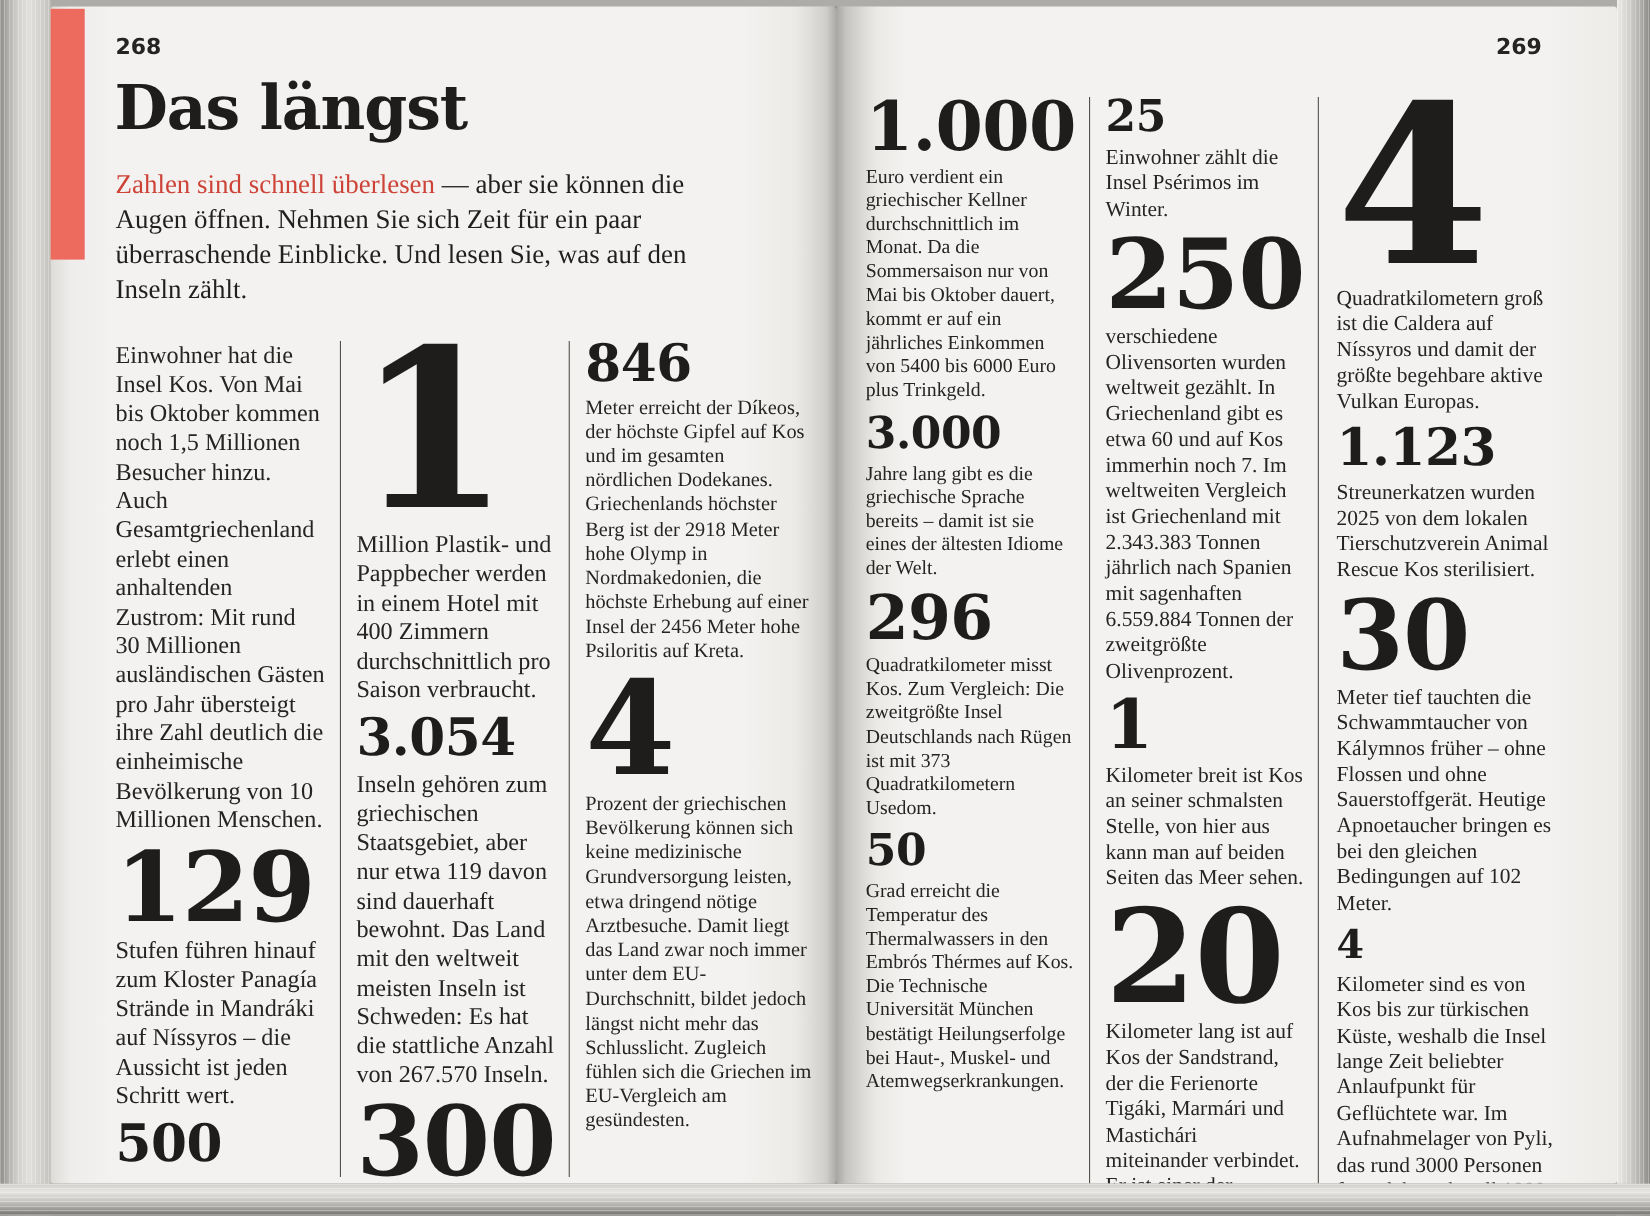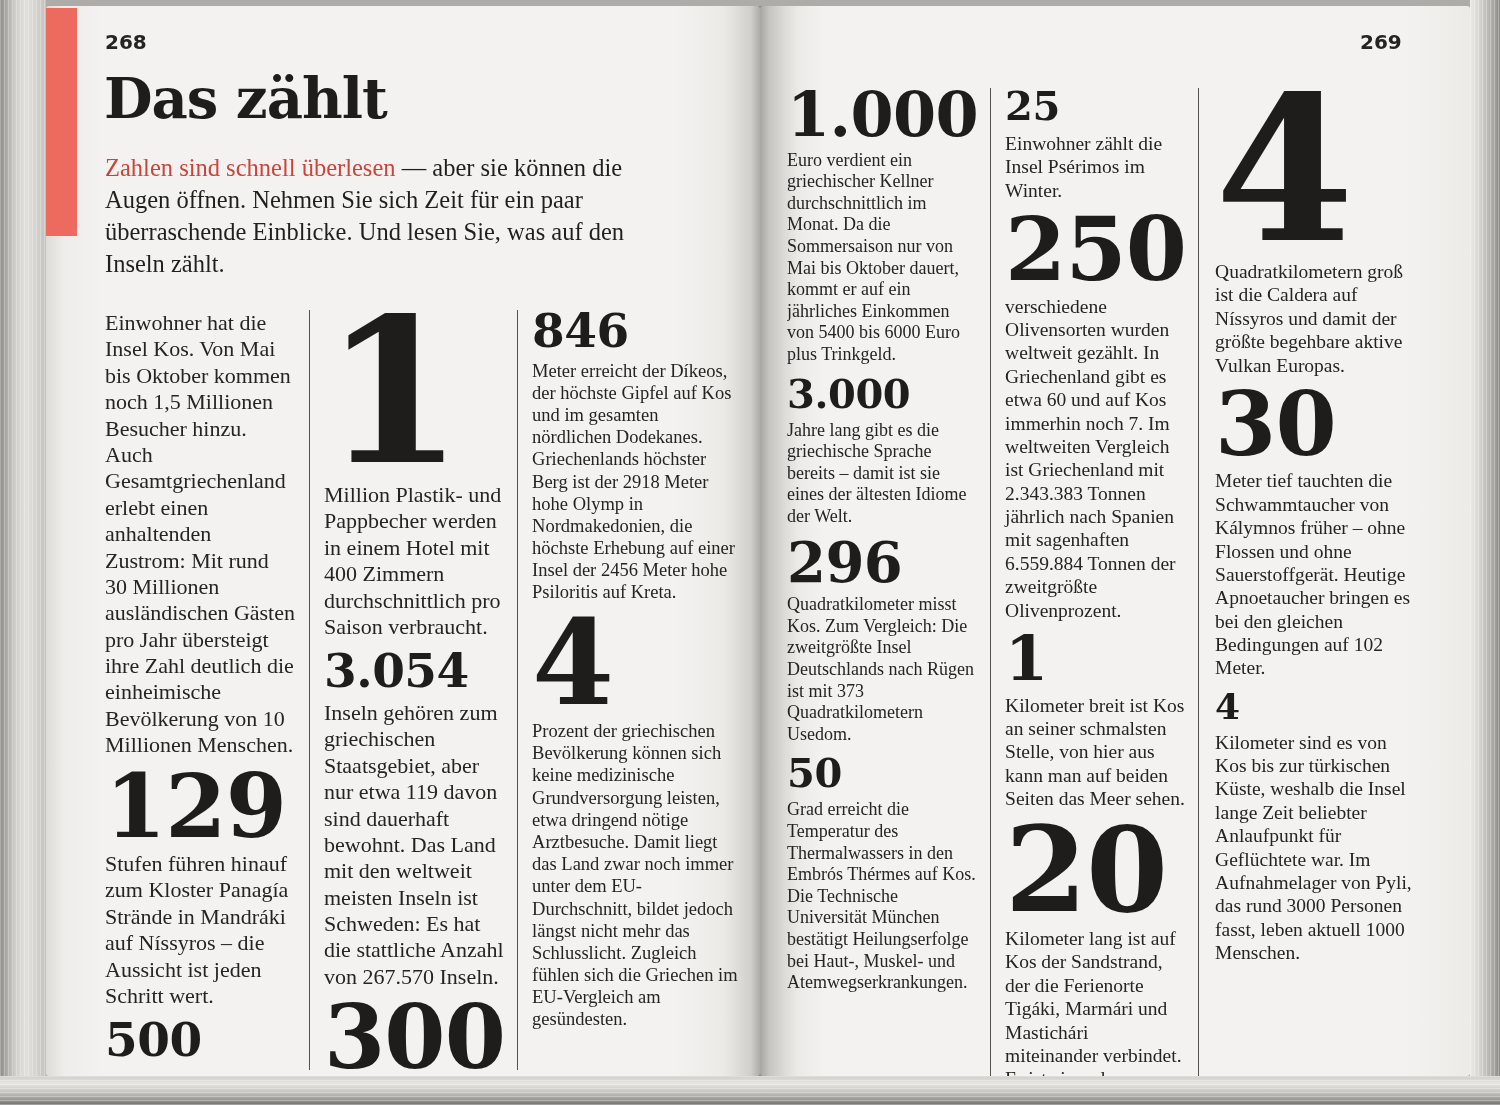--- a/index.html
+++ b/index.html
@@ -100,21 +100,21 @@
 </head>
 <body>
 
 <div class="stage">
 
   <div class="edge-left"></div>
   <div class="edge-right"></div>
 
   <div class="page page-left">
     <div class="pagenum pagenum-left">268</div>
-    <h1 class="title">Das zählt</h1>
+    <h1 class="title">Das längst</h1>
     <p class="intro"><span class="red">Zahlen sind schnell überlesen</span><span> — aber sie können die Augen öffnen. Nehmen Sie sich Zeit für ein paar überraschende Einblicke. Und lesen Sie, was auf den Inseln zählt.</span></p>
     <div class="cols" id="left-cols">
         <div class="col col-0">
           <div class="stat">
             <p class="desc">Einwohner hat die Insel Kos. Von Mai bis Oktober kommen noch 1,5 Millionen Besucher hinzu. Auch Gesamtgriechenland erlebt einen anhaltenden Zustrom: Mit rund 30 Millionen ausländischen Gästen pro Jahr übersteigt ihre Zahl deutlich die einheimische Bevölkerung von 10 Millionen Menschen.</p>
           </div>
           <div class="stat">
             <div class="num num-xl">129</div>
             <p class="desc">Stufen führen hinauf zum Kloster Panagía Strände in Mandráki auf Níssyros – die Aussicht ist jeden Schritt wert.</p>
           </div>
@@ -192,20 +192,24 @@
             <p class="desc">Kilometer lang ist auf Kos der Sandstrand, der die Ferienorte Tigáki, Marmári und Mastichári miteinander verbindet. Er ist einer der längsten Strände Griechenlands.</p>
           </div>
         </div>
         <div class="vdiv"></div>
         <div class="col col-2">
           <div class="stat">
             <div class="num num-xxl">4</div>
             <p class="desc">Quadratkilometern groß ist die Caldera auf Níssyros und damit der größte begehbare aktive Vulkan Europas.</p>
           </div>
           <div class="stat">
+            <div class="num num-m">1.123</div>
+            <p class="desc">Streunerkatzen wurden 2025 von dem lokalen Tierschutzverein Animal Rescue Kos sterilisiert.</p>
+          </div>
+          <div class="stat">
             <div class="num num-xl">30</div>
             <p class="desc">Meter tief tauchten die Schwammtaucher von Kálymnos früher – ohne Flossen und ohne Sauerstoffgerät. Heutige Apnoetaucher bringen es bei den gleichen Bedingungen auf 102 Meter.</p>
           </div>
           <div class="stat">
             <div class="num num-s">4</div>
             <p class="desc">Kilometer sind es von Kos bis zur türkischen Küste, weshalb die Insel lange Zeit beliebter Anlaufpunkt für Geflüchtete war. Im Aufnahmelager von Pyli, das rund 3000 Personen fasst, leben aktuell 1000 Menschen.</p>
           </div>
         </div>
       </div>
   </div>

